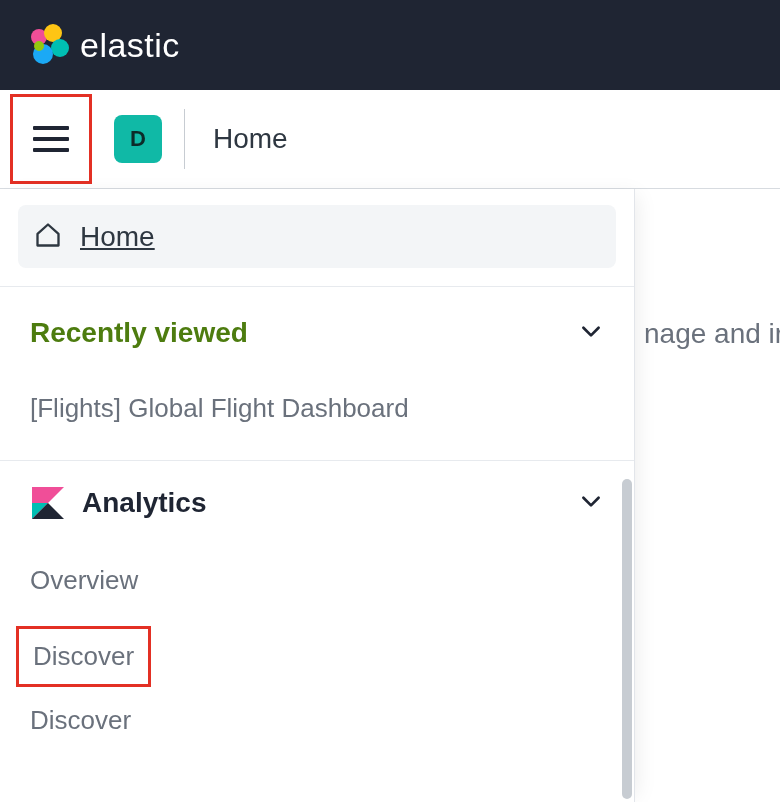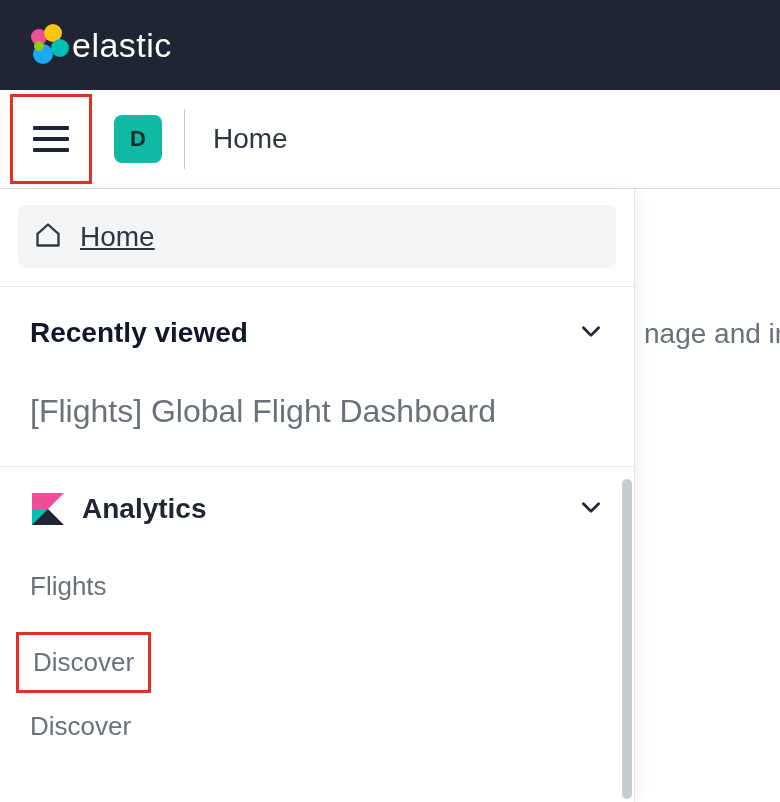--- a/index.html
+++ b/index.html
@@ -9,21 +9,21 @@
     height: 802px;
     overflow: hidden;
     background: #fff;
   }
   .topbar {
     height: 90px;
     background: #1f2533;
     display: flex;
     align-items: center;
     padding-left: 28px;
-    gap: 2px;
+    gap: 10px;
   }
   .elastic-logo-cluster {
     width: 42px;
     height: 42px;
     position: relative;
   }
   .elastic-logo-cluster svg { width: 42px; height: 42px; }
   .brand-text {
     color: #fff;
     font-size: 34px;
@@ -125,26 +125,26 @@
   }
   .recent-header {
     display: flex;
     align-items: center;
     justify-content: space-between;
     cursor: pointer;
   }
   .recent-header h2 {
     font-size: 28px;
     font-weight: 750;
-    color: #0f172a;
+    color: #4d7c0f;
   }
   .chevron svg { width: 26px; height: 26px; }
   .recent-item {
     margin-top: 44px;
-    font-size: 32px;
+    font-size: 26px;
     color: #6a717c;
     cursor: pointer;
   }
   .analytics-section {
     border-top: 1px solid #e7eaee;
     padding: 24px 30px 0 30px;
   }
   .analytics-header {
     display: flex;
     align-items: center;
@@ -251,21 +251,21 @@
         </span>
         <h2>Analytics</h2>
       </div>
       <span class="chevron">
         <svg viewBox="0 0 24 24" fill="none" stroke="#1f2533" stroke-width="2.5" stroke-linecap="round" stroke-linejoin="round">
             <polyline points="5 9 12 16 19 9"></polyline>
           </svg>
       </span>
     </div>
     <div>
-      <a class="nav-item">Flights</a>
+      <a class="nav-item">Overview</a>
     </div>
     <div>
       <a class="nav-item highlighted">Discover</a>
     </div>
     <div>
       <a class="nav-item">Discover</a>
     </div>
   </section>
 
   <div class="scroll-indicator"></div>

